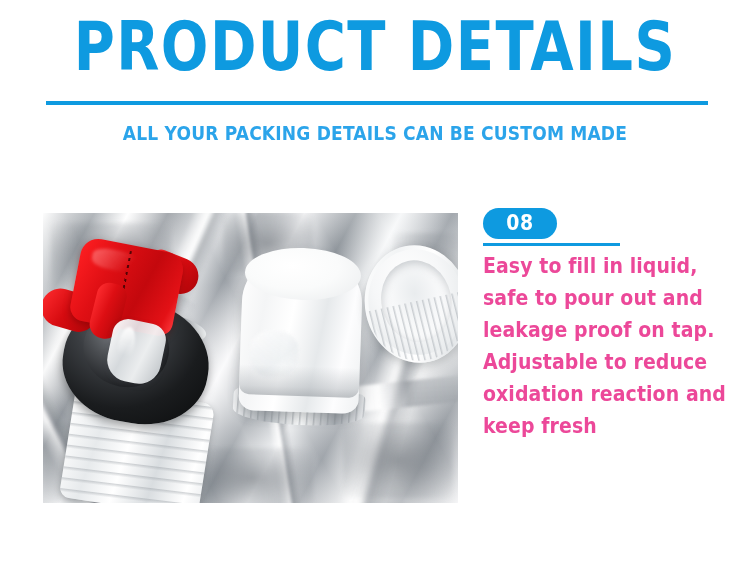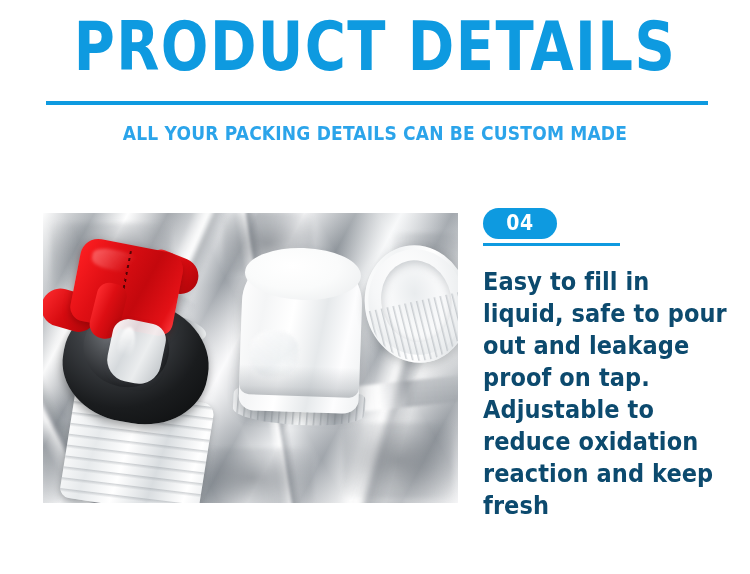--- a/index.html
+++ b/index.html
@@ -423,26 +423,26 @@
   }
 
   .title-underline {
     margin-top: 4px;
     width: 137px;
     height: 3px;
     background: #0e9ae0;
   }
 
   .body-text {
-    margin-top: 20px;
+    margin-top: 4px;
     width: 248px;
-    color: #0c4a6e;
+    color: #ec4899;
     font-family: "Liberation Sans Narrow", "DejaVu Sans Condensed", "Liberation Sans", sans-serif;
     font-weight: bold;
-    font-size: 25px;
+    font-size: 21px;
     line-height: 32px;
     letter-spacing: 0.1px;
   }
 </style>
 </head>
 <body>
 
 <div class="page">
 
   <div class="header">
@@ -507,21 +507,21 @@
 
         <div class="spout">
           <div class="spout-hi"></div>
         </div>
 
       </div>
     </div>
 
     <div class="info">
 
-      <div class="badge">04</div>
+      <div class="badge">08</div>
 
 
       <div class="title-underline"></div>
 
       <div class="body-text">Easy to fill in liquid, safe to pour out and leakage proof on tap. Adjustable to reduce oxidation reaction and keep fresh</div>
 
     </div>
 
   </div>
 

